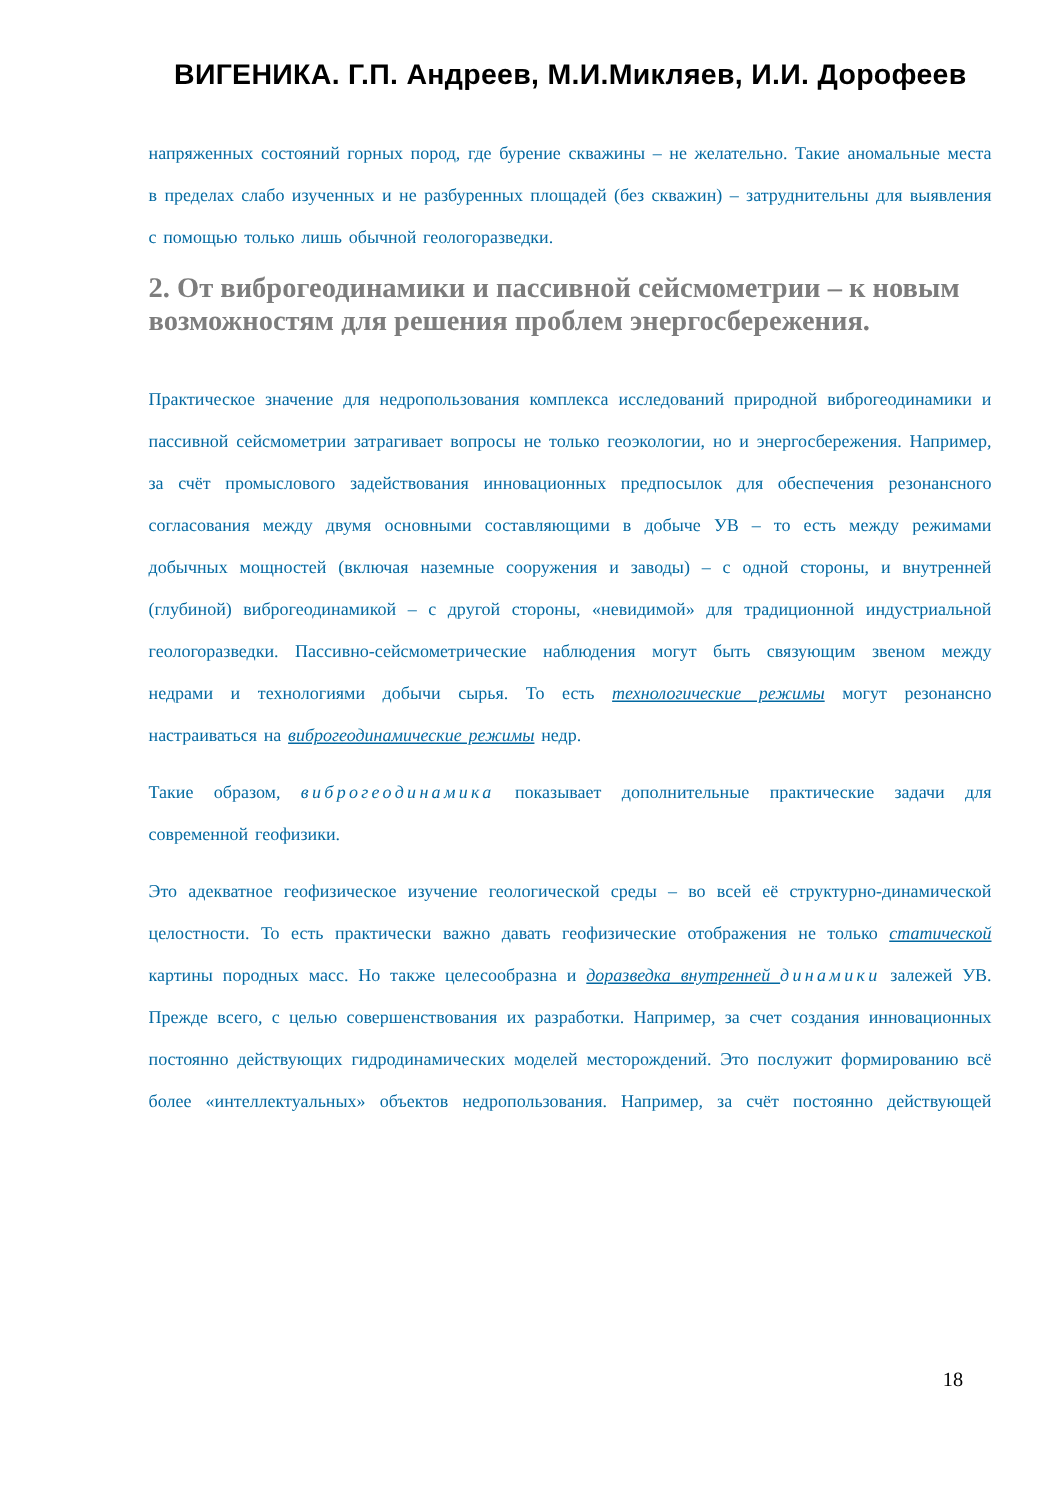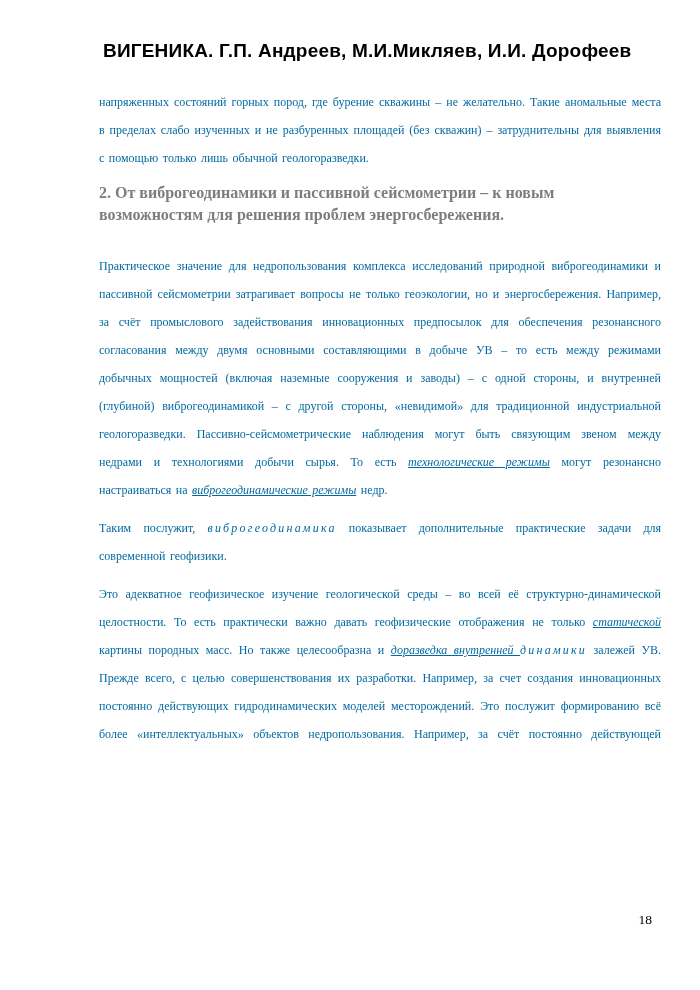--- a/index.html
+++ b/index.html
@@ -19,63 +19,63 @@
     box-sizing: border-box;
     padding: 40px 39px 0 99px;
   }
   .doc-header {
     font-family: "Liberation Sans", sans-serif;
     font-weight: bold;
     font-size: 19px;
     line-height: 22px;
     color: #000000;
     letter-spacing: 0.2px;
-    margin: 0 0 26px 4px;
+    margin: 0 0 26px 17px;
     white-space: nowrap;
   }
   .section-heading {
     font-family: "Liberation Serif", serif;
     font-weight: bold;
-    font-size: 16px;
+    font-size: 19px;
     line-height: 22px;
     color: #7d7d7d;
     margin: 0 0 26px 0;
     text-align: left;
   }
   .body-text p {
     font-size: 12px;
     line-height: 28px;
     color: #0369a1;
     text-align: justify;
     margin: 0 0 10px 0;
     word-spacing: 1.5px;
   }
   .body-text p.justify-last {
     text-align-last: justify;
   }
   .run-i { font-style: italic; text-decoration: underline; }
   .run-is { font-style: italic; letter-spacing: 2.2px; margin-top: 22px; }
   .page-number {
     position: absolute;
-    right: 48px;
+    right: 58px;
     top: 912px;
     font-family: "Liberation Serif", serif;
     font-size: 13.5px;
     color: #000000;
   }
 </style>
 </head>
 <body>
 
 <div class="page">
   <div class="doc-header">ВИГЕНИКА. Г.П. Андреев, М.И.Микляев, И.И. Дорофеев</div>
 
   <div class="body-text" id="document-body">
 
   <p><span>напряженных состояний горных пород, где бурение скважины – не желательно. Такие аномальные места в пределах слабо изученных и не разбуренных площадей (без скважин) – затруднительны для выявления с помощью только лишь обычной геологоразведки.</span></p>
       <div class="section-heading" style="color: rgb(125, 125, 125);">2. От виброгеодинамики и пассивной сейсмометрии – к новым возможностям для решения проблем энергосбережения.</div>
       <p><span>Практическое значение для недропользования комплекса исследований природной виброгеодинамики и пассивной сейсмометрии затрагивает вопросы не только геоэкологии, но и энергосбережения. Например, за счёт промыслового задействования инновационных предпосылок для обеспечения резонансного согласования между двумя основными составляющими в добыче УВ – то есть между режимами добычных мощностей (включая наземные сооружения и заводы) – с одной стороны, и внутренней (глубиной) виброгеодинамикой – с другой стороны, «невидимой» для традиционной индустриальной геологоразведки. Пассивно-сейсмометрические наблюдения могут быть связующим звеном между недрами и технологиями добычи сырья. То есть </span><span class="run-i">технологические режимы</span><span> могут резонансно настраиваться на </span><span class="run-i">виброгеодинамические режимы</span><span> недр.</span></p>
-      <p><span>Таким послужит, </span><span class="run-is">виброгеодинамика</span><span> показывает дополнительные практические задачи для современной геофизики.</span></p>
+      <p><span>Такие образом, </span><span class="run-is">виброгеодинамика</span><span> показывает дополнительные практические задачи для современной геофизики.</span></p>
       <p class="justify-last"><span>Это адекватное геофизическое изучение геологической среды – во всей её структурно-динамической целостности. То есть практически важно давать геофизические отображения не только </span><span class="run-i">статической</span><span> картины породных масс. Но также целесообразна и </span><span class="run-i">доразведка внутренней </span><span class="run-is">динамики</span><span> залежей УВ. Прежде всего, с целью совершенствования их разработки. Например, за счет создания инновационных постоянно действующих гидродинамических моделей месторождений. Это послужит формированию всё более «интеллектуальных» объектов недропользования. Например, за счёт постоянно действующей</span></p>
     </div>
 
   <div class="page-number">18</div>
 </div>
 
 </body></html>

